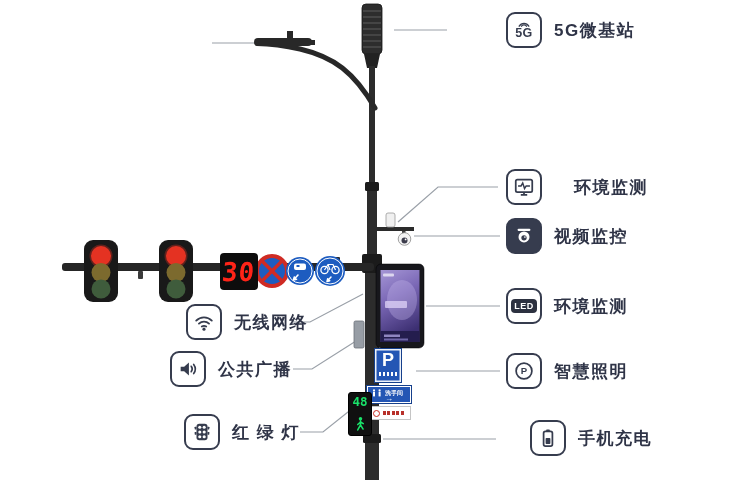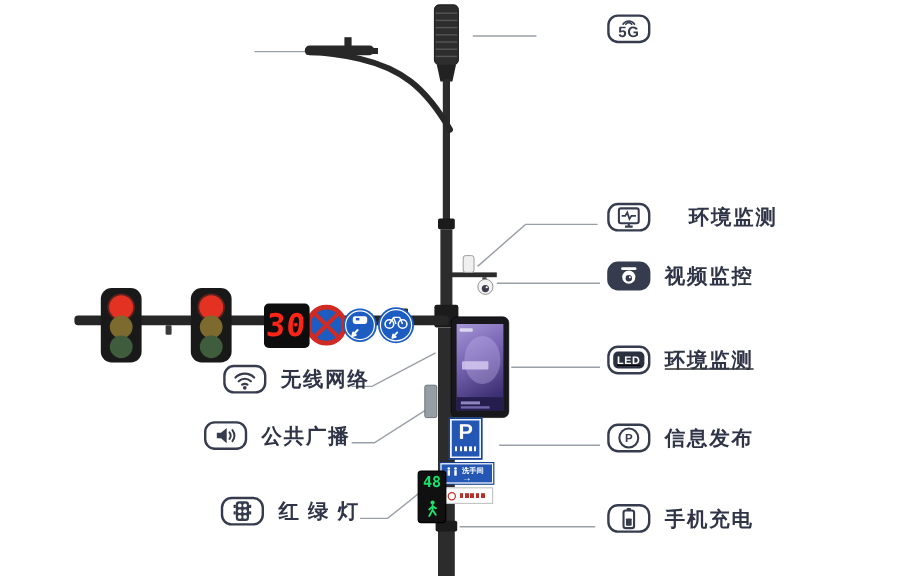--- a/index.html
+++ b/index.html
@@ -1,21 +1,21 @@
 <!DOCTYPE html>
 <html><head>
 <meta charset="utf-8">
 <style>
   html,body{margin:0;padding:0;background:#fff;}
   .canvas{position:relative;width:751px;height:480px;background:#fff;overflow:hidden;
           font-family:"Liberation Sans",sans-serif;}
   .art{position:absolute;left:0;top:0;}
   
   .feat{position:absolute;display:flex;align-items:center;gap:12px;}
-  .ibox{width:36px;height:24px;box-sizing:border-box;border:2.2px solid #363c4e;border-radius:9px;
+  .ibox{width:36px;height:36px;box-sizing:border-box;border:2.2px solid #363c4e;border-radius:9px;
         background:#fff;display:flex;align-items:center;justify-content:center;flex:0 0 auto;}
   .ibox.dark{background:#363c4e;}
   .flabel{font-size:17px;font-weight:bold;color:#2f3447;letter-spacing:1.5px;white-space:nowrap;}
   .g5wrap{display:flex;flex-direction:column;align-items:center;line-height:1;}
   .g5txt{font-size:12.5px;font-weight:bold;color:#363c4e;letter-spacing:.5px;}
   .ledchip{background:#2c3140;color:#fff;border-radius:4px;padding:2.5px 3.5px;font-size:9px;
            font-weight:bold;letter-spacing:.5px;line-height:1;}
   
   .countdown{position:absolute;left:220px;top:253px;width:38px;height:37px;background:#0d0d0d;
              border-radius:4px;display:flex;align-items:center;justify-content:center;}
@@ -257,20 +257,21 @@
       <span class="g5wrap">
         <svg width="12" height="7" viewBox="0 0 12 7">
           <g stroke="#363c4e" stroke-width="1.3" fill="none" stroke-linecap="round">
             <path d="M1.2,6.2 a5.6,5.6 0 0 1 9.6,0"></path>
             <path d="M3.5,6.2 a3,3 0 0 1 5,0"></path>
           </g>
         </svg>
         <span class="g5txt">5G</span>
       </span>
     </span>
+    <span class="flabel">5G微基站</span>
   </div>
 
   <div class="feat" style="left:506px;top:169px;gap:32px;">
     <span class="ibox">
       <svg width="22" height="22" viewBox="0 0 24 24">
         <g stroke="#363c4e" stroke-width="1.9" fill="none">
           <rect x="3" y="4" width="18" height="13.5" rx="1.8"></rect>
           <polyline points="5.5,10.8 8.8,10.8 10.6,7.6 12.6,13.6 14.4,10.8 18.5,10.8" stroke-width="1.6"></polyline>
           <line x1="12" y1="17.5" x2="12" y2="20"></line>
           <line x1="8.5" y1="20.6" x2="15.5" y2="20.6"></line>
@@ -285,38 +286,38 @@
       <svg width="22" height="22" viewBox="0 0 24 24">
         <rect x="5" y="4" width="14" height="2.6" rx="1.3" fill="#fff"></rect>
         <circle cx="12" cy="13" r="6" fill="#fff"></circle>
         <circle cx="12" cy="14" r="2.9" fill="#363c4e"></circle>
         <circle cx="13" cy="13.2" r="0.9" fill="#fff"></circle>
       </svg>
     </span>
     <span class="flabel">视频监控</span>
   </div>
 
-  <div class="feat" style="left:506px;top:288px;text-decoration:underline;">
+  <div class="feat" style="left:506px;top:288px;">
     <span class="ibox">
       <span class="ledchip">LED</span>
     </span>
     <span class="flabel">环境监测</span>
   </div>
 
   <div class="feat" style="left:506px;top:353px;">
     <span class="ibox">
       <svg width="22" height="22" viewBox="0 0 24 24">
         <circle cx="12" cy="12" r="8.6" stroke="#363c4e" stroke-width="1.9" fill="none"></circle>
         <text x="12" y="15.8" text-anchor="middle" font-size="10.5" font-weight="bold" fill="#363c4e" font-family="Liberation Sans, sans-serif">P</text>
       </svg>
     </span>
-    <span class="flabel">信息发布</span>
-  </div>
-
-  <div class="feat" style="left:506px;top:420px;justify-content:space-between;">
+    <span class="flabel">智慧照明</span>
+  </div>
+
+  <div class="feat" style="left:530px;top:420px;justify-content:space-between;">
     <span class="ibox">
       <svg width="22" height="22" viewBox="0 0 24 24">
         <rect x="10" y="2.6" width="4" height="2.2" rx="0.8" fill="#363c4e"></rect>
         <rect x="7.2" y="4.8" width="9.6" height="16" rx="2" stroke="#363c4e" stroke-width="1.9" fill="none"></rect>
         <rect x="9.4" y="12" width="5.2" height="6.6" rx="0.8" fill="#363c4e"></rect>
       </svg>
     </span>
     <span class="flabel">手机充电</span>
   </div>
 

